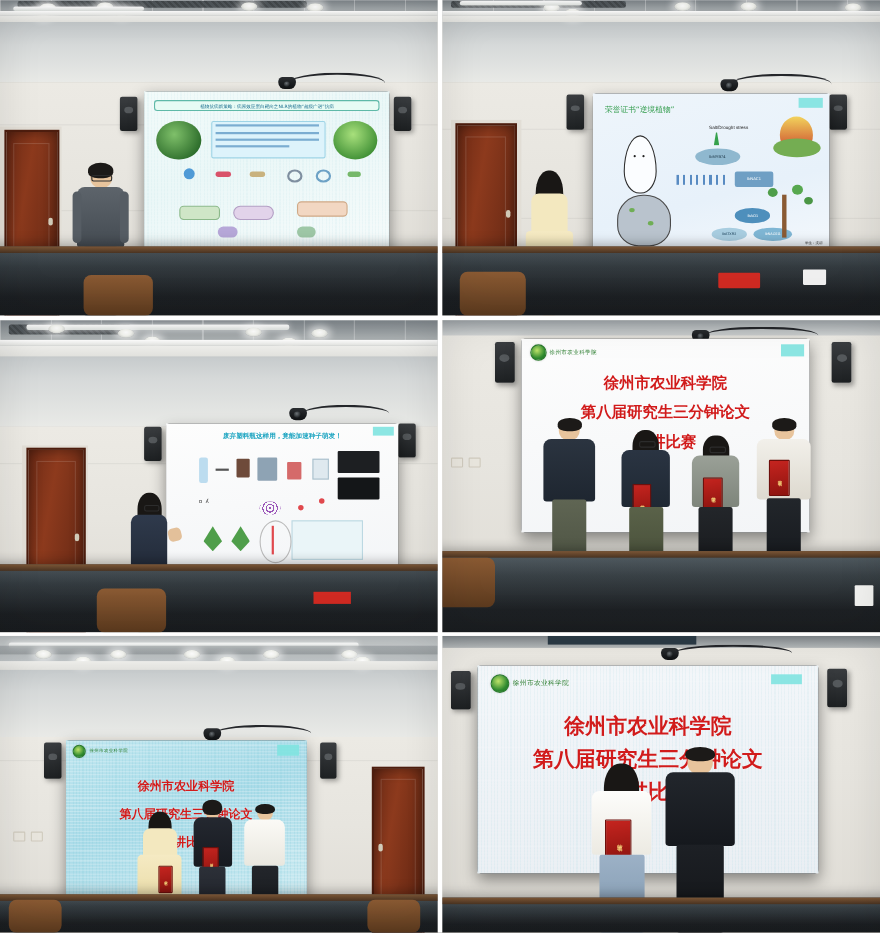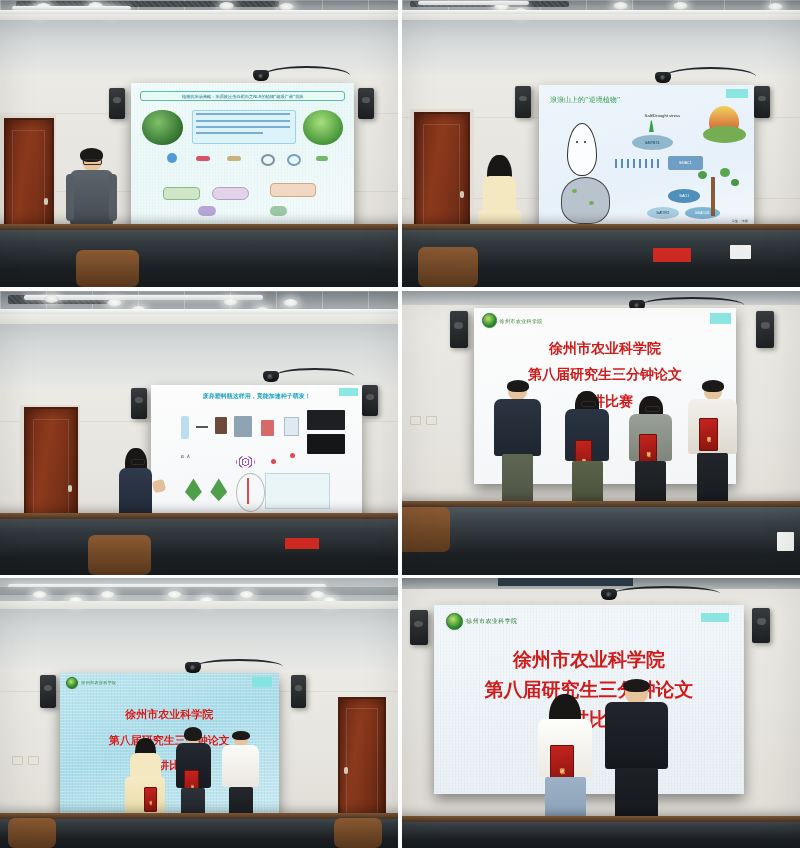--- a/index.html
+++ b/index.html
@@ -241,21 +241,21 @@
       <div class="speaker" style="left:28.5%;top:30%;width:4%;height:11%"></div>
       <div class="speaker" style="left:88.5%;top:30%;width:4%;height:11%"></div>
 
       <div class="cam" style="left:63.5%;top:25%"></div>
       <div class="cable" style="left:66%;top:23.5%;width:23%;height:6%"></div>
 
       <div class="tvbox" style="left:34.5%;top:29.5%;width:54%;height:52%">
         <div class="tvinner"></div>
         <div class="screen slide slide-blue">
           <div class="teal-tag" style="right:3%;top:3%;width:10%;height:6%"></div>
-          <div class="slide-title-cn" style="left:5%;top:7%;font-size:7px;color:#2f9b4a;">浪浪山上的“逆境植物”</div>
+          <div class="slide-title-cn" style="left:5%;top:7%;font-size:7px;color:#2f9b4a;">荣誉证书“逆境植物”</div>
 
           <div style="position:absolute;left:13%;top:26%;width:13%;height:34%;
                       border:1.5px solid #2f2f2f;border-radius:50% 50% 48% 48%/62% 62% 38% 38%;background:#fbfdff"></div>
           <div style="position:absolute;left:17%;top:38%;width:2px;height:2px;border-radius:50%;background:#222"></div>
           <div style="position:absolute;left:21%;top:38%;width:2px;height:2px;border-radius:50%;background:#222"></div>
 
           <div style="position:absolute;left:49%;top:19%;font-size:4.2px;color:#222;white-space:nowrap">Salt/Drought stress</div>
           <div style="position:absolute;left:51%;top:24%;width:5px;height:12px;background:#35a14c;
                       clip-path:polygon(40% 0,60% 0,100% 100%,0 100%)"></div>
 

